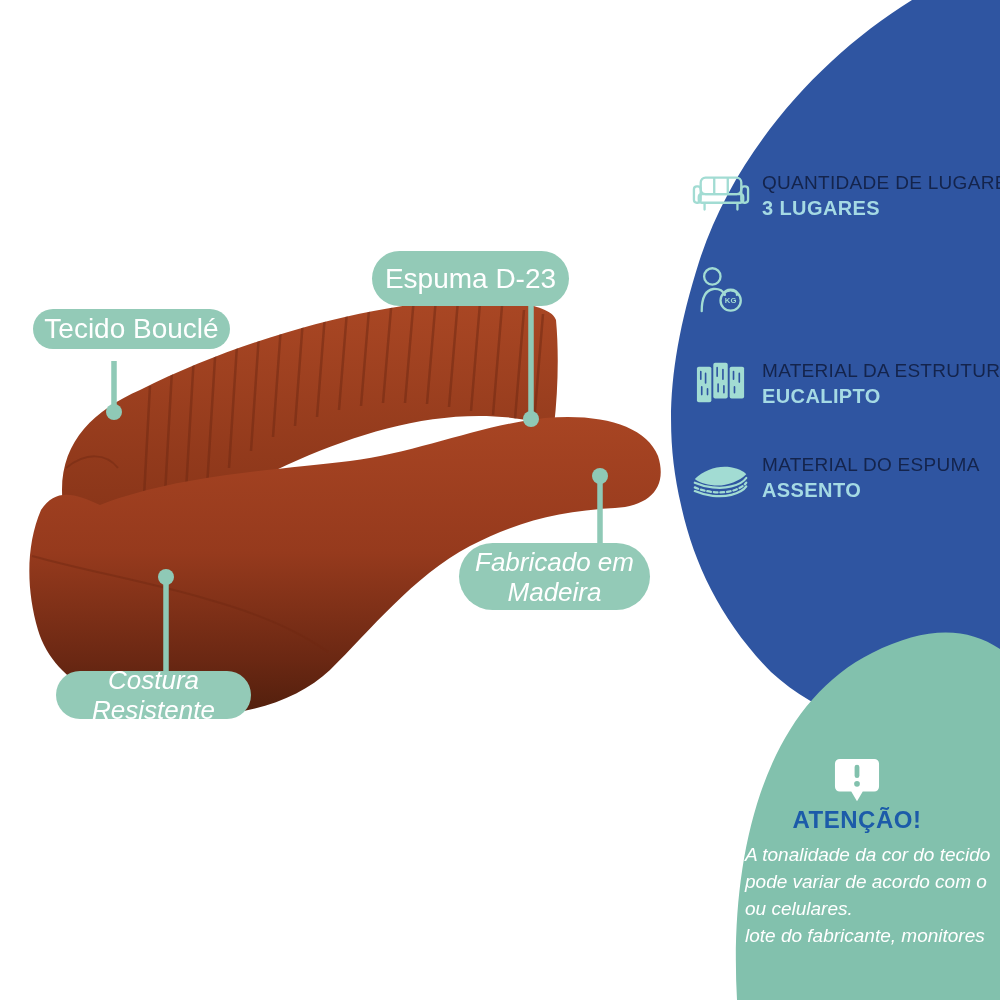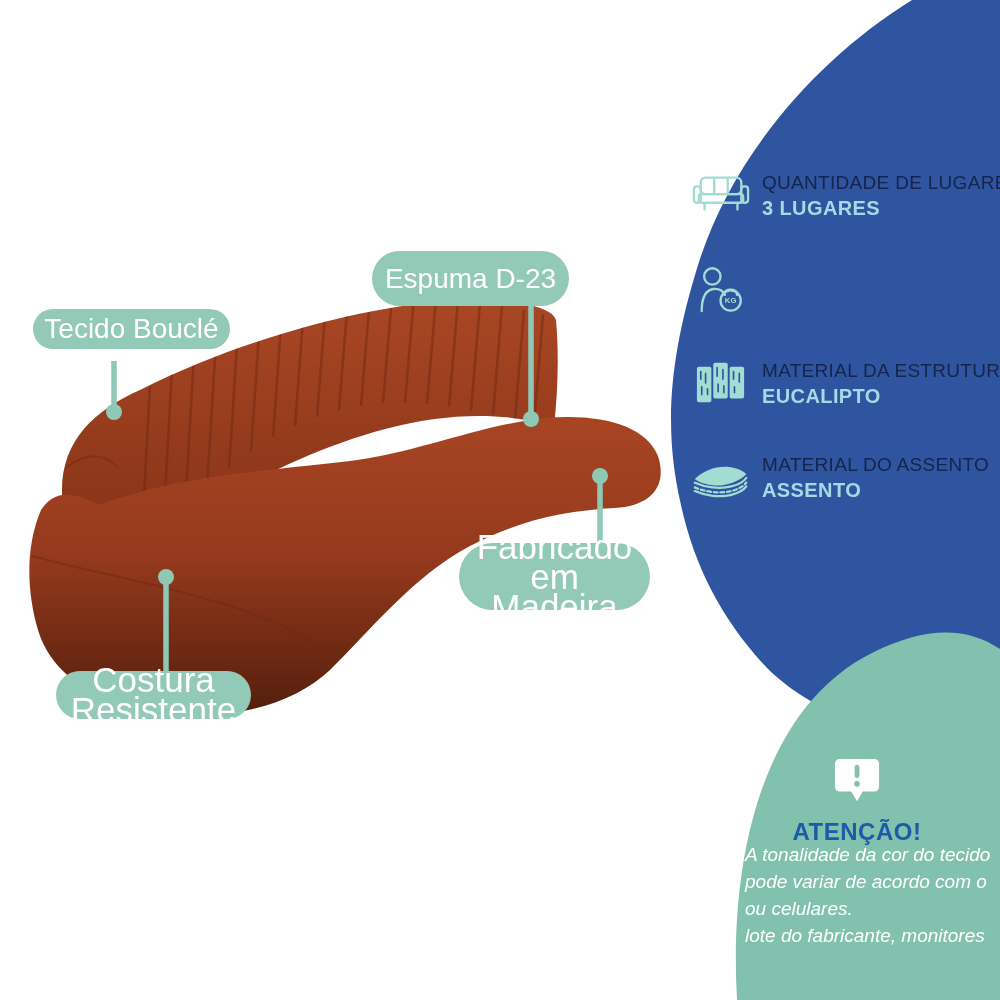--- a/index.html
+++ b/index.html
@@ -14,34 +14,34 @@
   .seam{stroke:var(--sofa-channel);stroke-width:2;opacity:.45;fill:none;}
   .connector{stroke:var(--callout-line);stroke-width:5.5;fill:none;}
   .dot{fill:var(--callout-line);}
   .stop-back-a{stop-color:var(--sofa-light);} .stop-back-b{stop-color:#7e2f15;}
   .stop-seat-a{stop-color:#a84523;} .stop-seat-b{stop-color:#963a1d;}
   .stop-seat-c{stop-color:#6b2813;} .stop-seat-d{stop-color:#4f1e0c;}
   .pill{position:absolute;background:var(--pill-green);color:var(--text-white);
         display:flex;flex-direction:column;align-items:center;justify-content:center;
         text-align:center;font-size:28px;line-height:30px;}
   .pill-1l{font-size:28px;}
-  .pill-2l{font-size:35px;line-height:30px;}
+  .pill-2l{font-size:26px;line-height:30px;font-style:italic;}
   .spec-row{position:absolute;left:692px;display:flex;align-items:center;gap:12px;height:50px;}
   .spec-icon{width:58px;display:flex;align-items:center;justify-content:center;flex:0 0 58px;}
   .spec-title{color:var(--title-navy);font-size:19px;letter-spacing:.3px;white-space:nowrap;}
   .spec-value{color:var(--value-cyan);font-size:20px;font-weight:bold;letter-spacing:.4px;white-space:nowrap;margin-top:3px;}
   .icon-stroke{stroke:var(--icon-mint);fill:none;stroke-width:2.4;stroke-linecap:round;stroke-linejoin:round;}
   .icon-fill{fill:var(--icon-mint);}
   .icon-grain{stroke:var(--blob-blue);stroke-width:1.7;fill:none;stroke-linecap:round;}
   .kg-text{fill:var(--icon-mint);font-size:8px;font-weight:bold;font-family:"Liberation Sans",sans-serif;}
   .att-icon{position:absolute;left:834px;top:757px;}
   .att-bubble{fill:var(--text-white);}
   .att-mark{fill:var(--blob-green);}
   .att-title{position:absolute;left:757px;top:806px;width:200px;text-align:center;
-             color:var(--attention-blue);font-size:24px;font-weight:bold;letter-spacing:.5px;margin-top:12px;}
+             color:var(--attention-blue);font-size:24px;font-weight:bold;letter-spacing:.5px;}
   .att-body{position:absolute;left:730px;top:841px;display:flex;color:var(--text-white);}
   .att-bullet{font-size:19px;line-height:27px;width:15px;}
   .att-lines div{font-size:19px;line-height:27px;white-space:nowrap;font-style:italic;}
 </style>
 </head>
 <body>
 
 <div class="stage">
 
   <svg class="bg" viewBox="0 0 1000 1000" aria-hidden="true">
@@ -156,21 +156,21 @@
       <svg width="60" height="42" viewBox="0 0 62 42">
         <path class="icon-fill" d="M3,22 C12,13 26,8 38,9 C48,10 56,14 58,17 C50,25 36,30 24,29 C14,28 6,25 3,22 Z"></path>
         <g class="icon-stroke" stroke-width="2">
           <path d="M3,26 C14,31 30,33 42,30 C50,28 56,24 58,21"></path>
           <path d="M3,31 C14,36 30,38 42,35 C50,33 56,29 58,26" stroke-dasharray="4,3"></path>
           <path d="M3,35 C14,40 30,42 42,39 C50,37 56,33 58,30"></path>
         </g>
       </svg>
     </div>
     <div>
-      <div class="spec-title">MATERIAL DO ASSENTO</div>
+      <div class="spec-title">MATERIAL DO ESPUMA</div>
       <div class="spec-value">ASSENTO</div>
     </div>
   </div>
 
   <div class="att-icon">
     <svg width="46" height="48" viewBox="0 0 48 50">
       <path class="att-bubble" d="M6,2 h36 a5,5 0 0 1 5,5 v24 a5,5 0 0 1 -5,5 h-12 l-6,10 l-6,-10 h-12 a5,5 0 0 1 -5,-5 v-24 a5,5 0 0 1 5,-5 Z"></path>
       <rect class="att-mark" x="21.5" y="8" width="5" height="14" rx="2.5"></rect>
       <circle class="att-mark" cx="24" cy="28" r="3"></circle>
     </svg>

